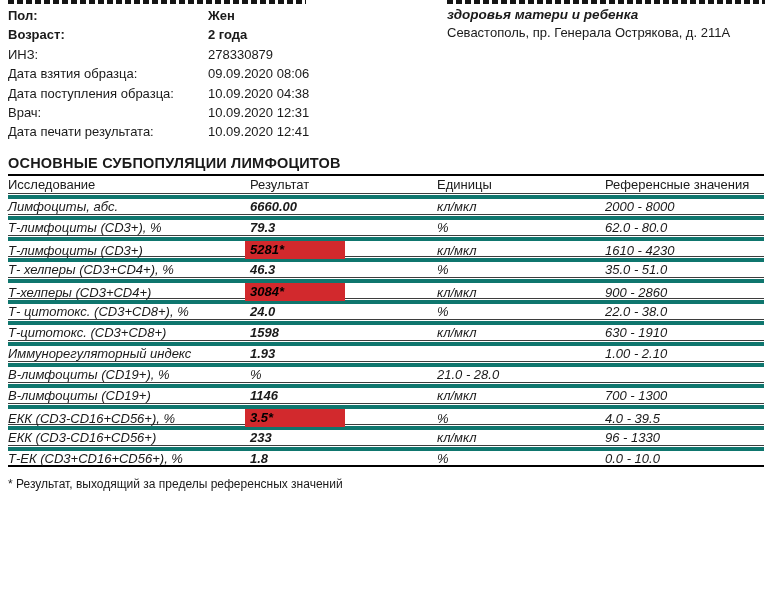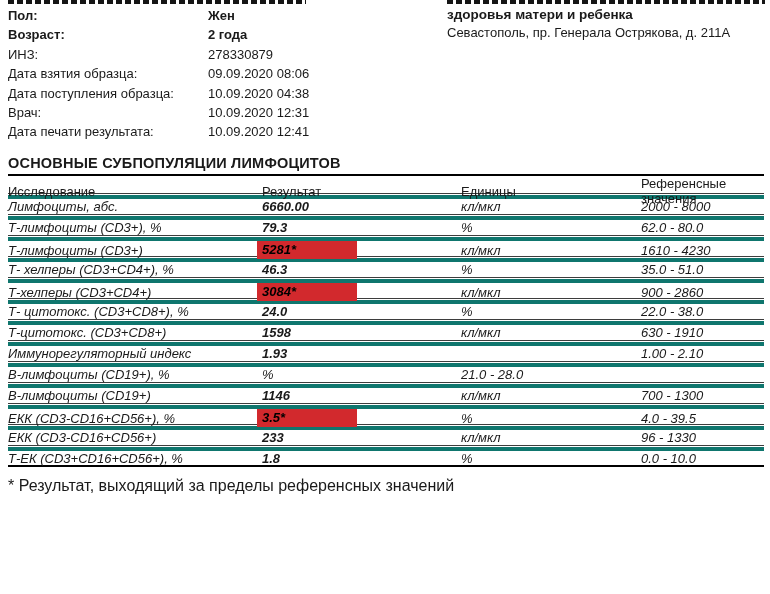--- a/index.html
+++ b/index.html
@@ -24,36 +24,35 @@
   
   .info {
     position:absolute; left:8px; top:6px;
     display:grid; grid-template-columns:200px auto;
     font-size:13px; line-height:19.4px;
   }
   .info .strong { font-weight:bold; }
 
   
   .clinic { position:absolute; left:447px; top:6px; width:318px; }
-  .clinic-name { font-weight:bold; font-size:13.5px; line-height:17px; }
+  .clinic-name { font-weight:bold; font-size:13.5px; line-height:17px;font-style:italic; }
   .clinic-address { font-size:13px; line-height:18px; margin-top:1px; }
 
   
   .section-title {
     position:absolute; left:8px; top:155px;
     font-size:14.5px; font-weight:bold; letter-spacing:.2px;
   }
 
   
   .rtable { position:absolute; left:8px; top:174px; width:756px; font-size:13px; }
   .t-head, .t-row {
     display:grid;
     grid-template-columns:242px 187px 168px 1fr;
     align-items:center;
-    gap:12px;
   }
   .t-head {
     border-top:2px solid #000;
     border-bottom:1px solid #3d3d3d;
     height:20px; margin-bottom:1px;
   }
   .t-row {
     border-top:4px solid #0f766e;
     border-bottom:1px solid #3d3d3d;
     height:20px; margin-bottom:1px;font-style:italic;
@@ -61,21 +60,21 @@
   .t-row:last-child { border-bottom-width:2px; border-bottom-color:#000; }
   .cell-result { font-weight:bold; }
   .result-chip { display:inline-block; }
   .result-chip.flag {
     background:#d2292d; color:#000000;
     width:100px; margin-left:-5px;
     padding:1px 4px 2px 5px;
   }
 
   
-  .footnote   { position:absolute; left:8px; top:477px; font-size:16px; }
+  .footnote   { position:absolute; left:8px; top:477px; font-size:12px; }
   .disclaimer { position:absolute; left:8px; top:502px; font-size:12px; color:#f3703a; }
 </style>
 </head>
 <body>
 
 <div class="page">
 
   <div class="clip-line clip-left"></div>
   <div class="clip-line clip-right"></div>
 

